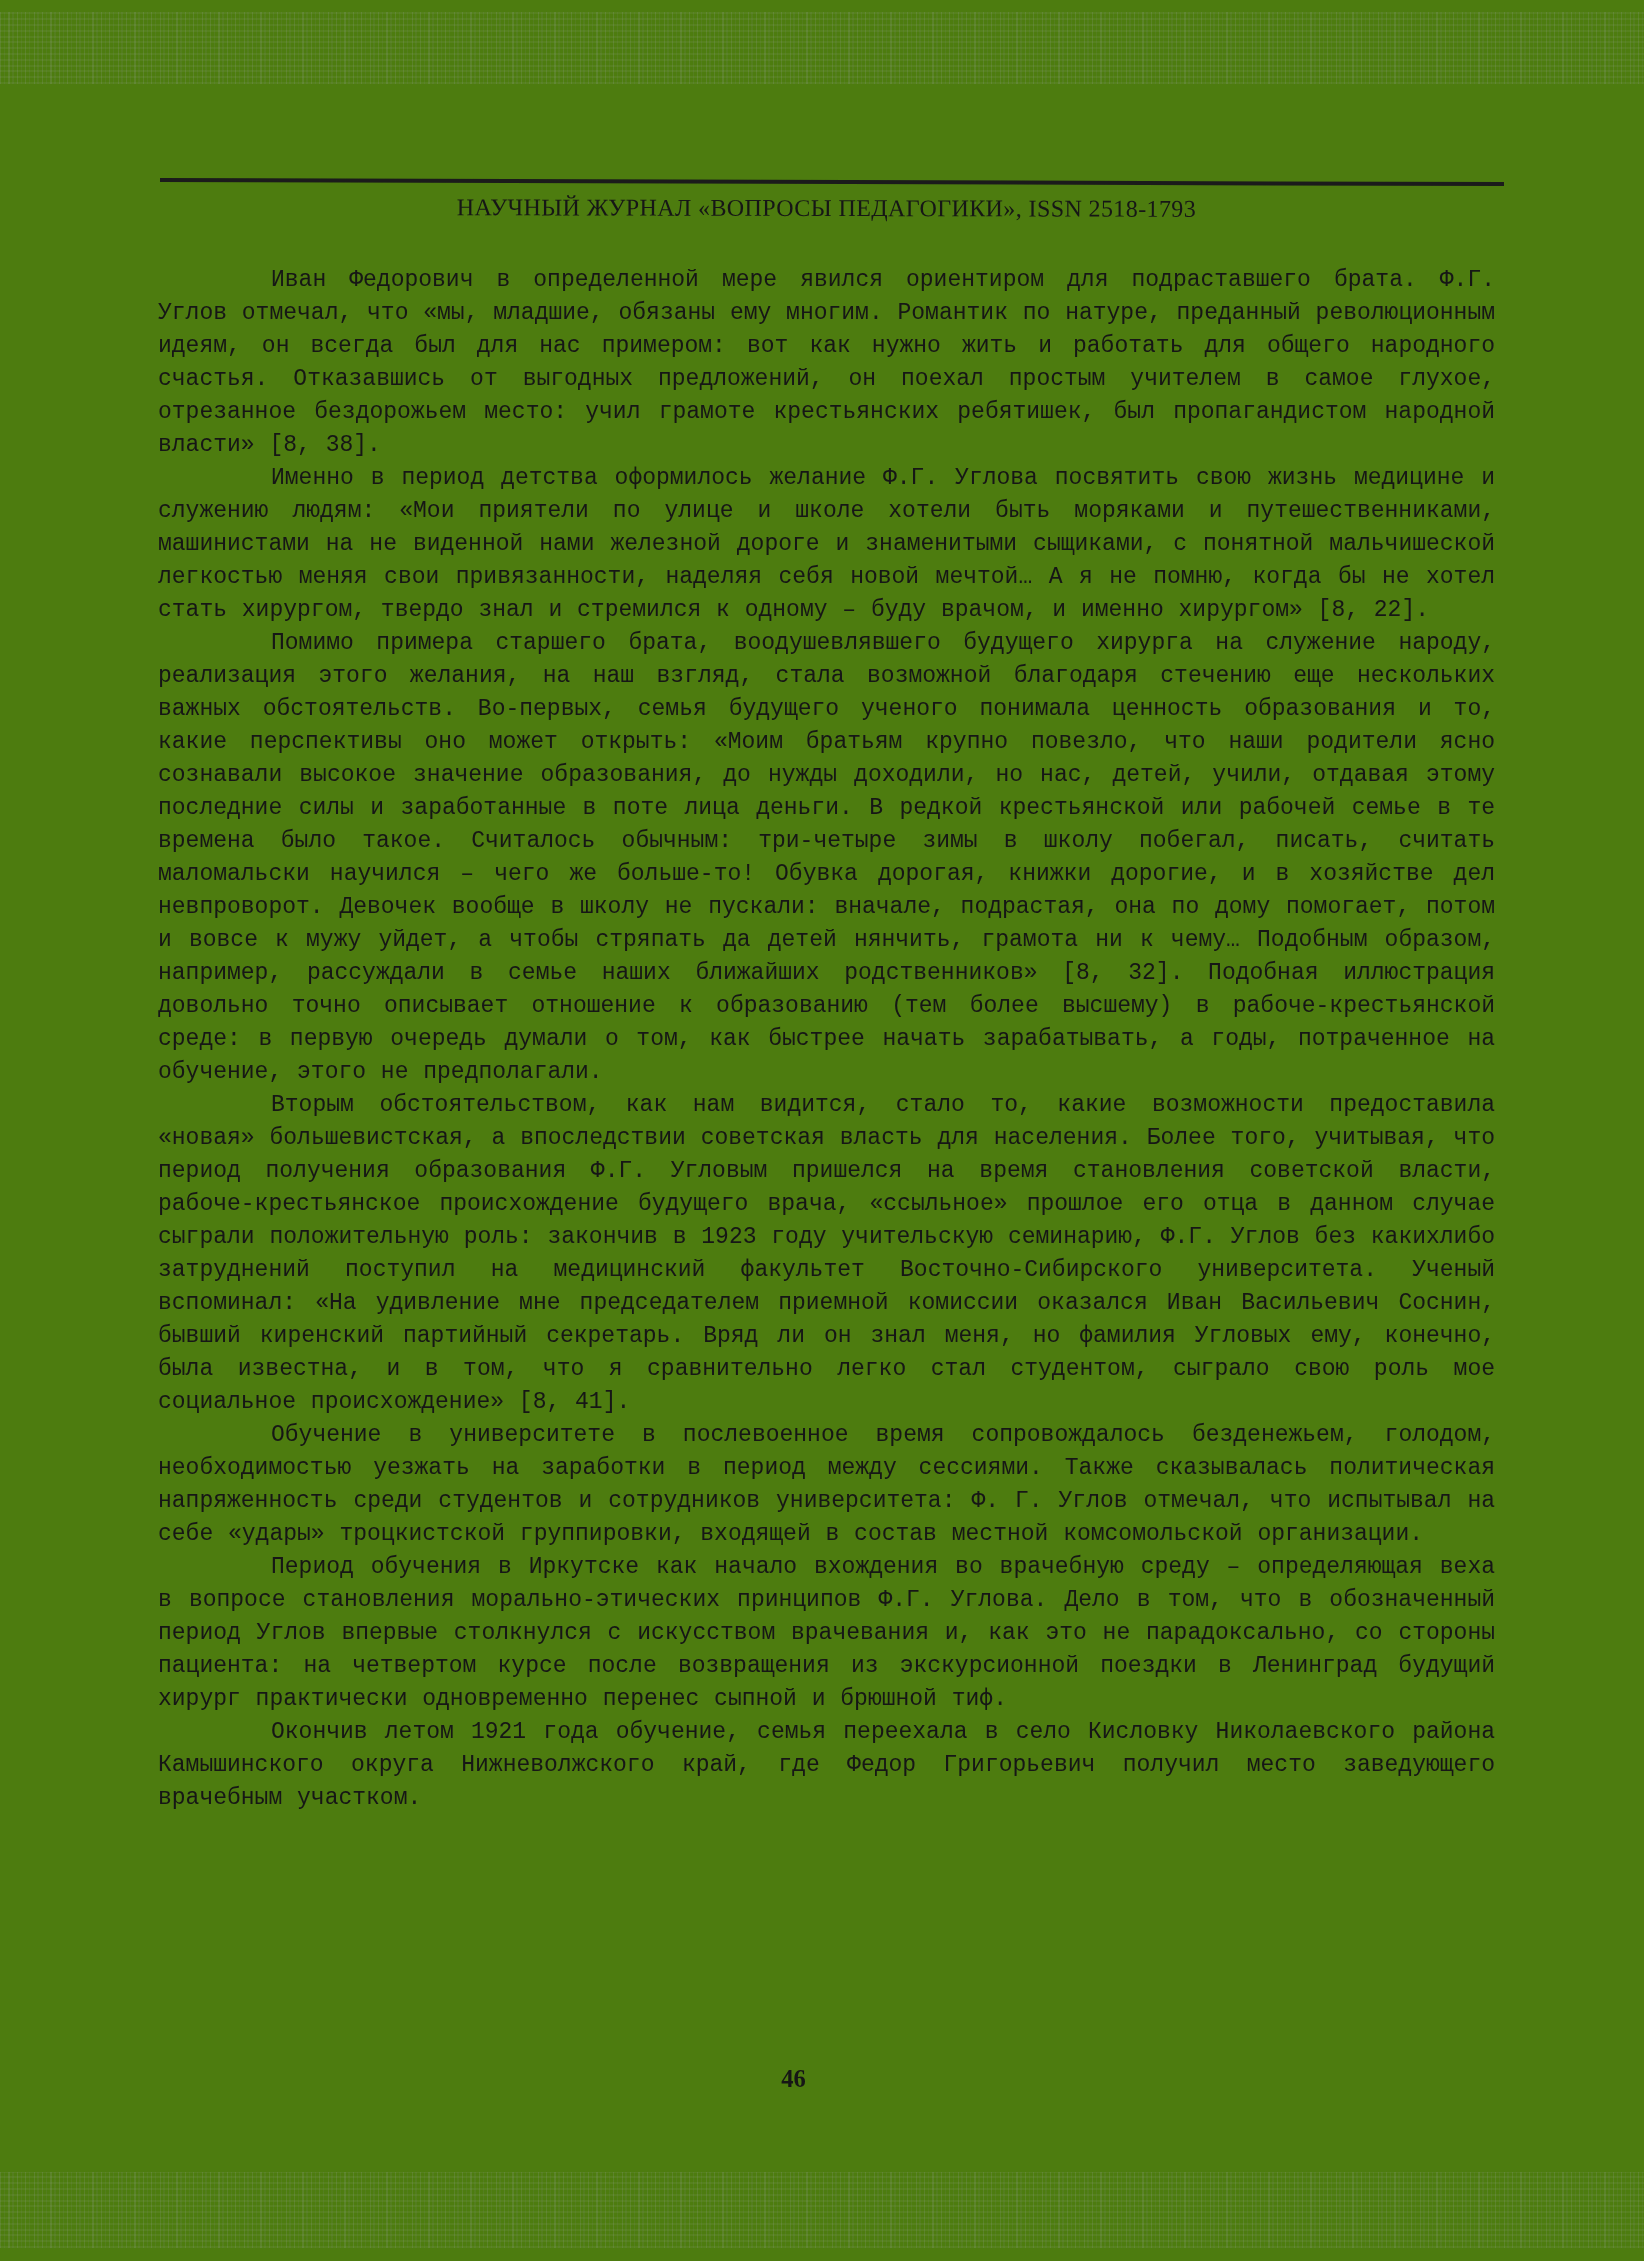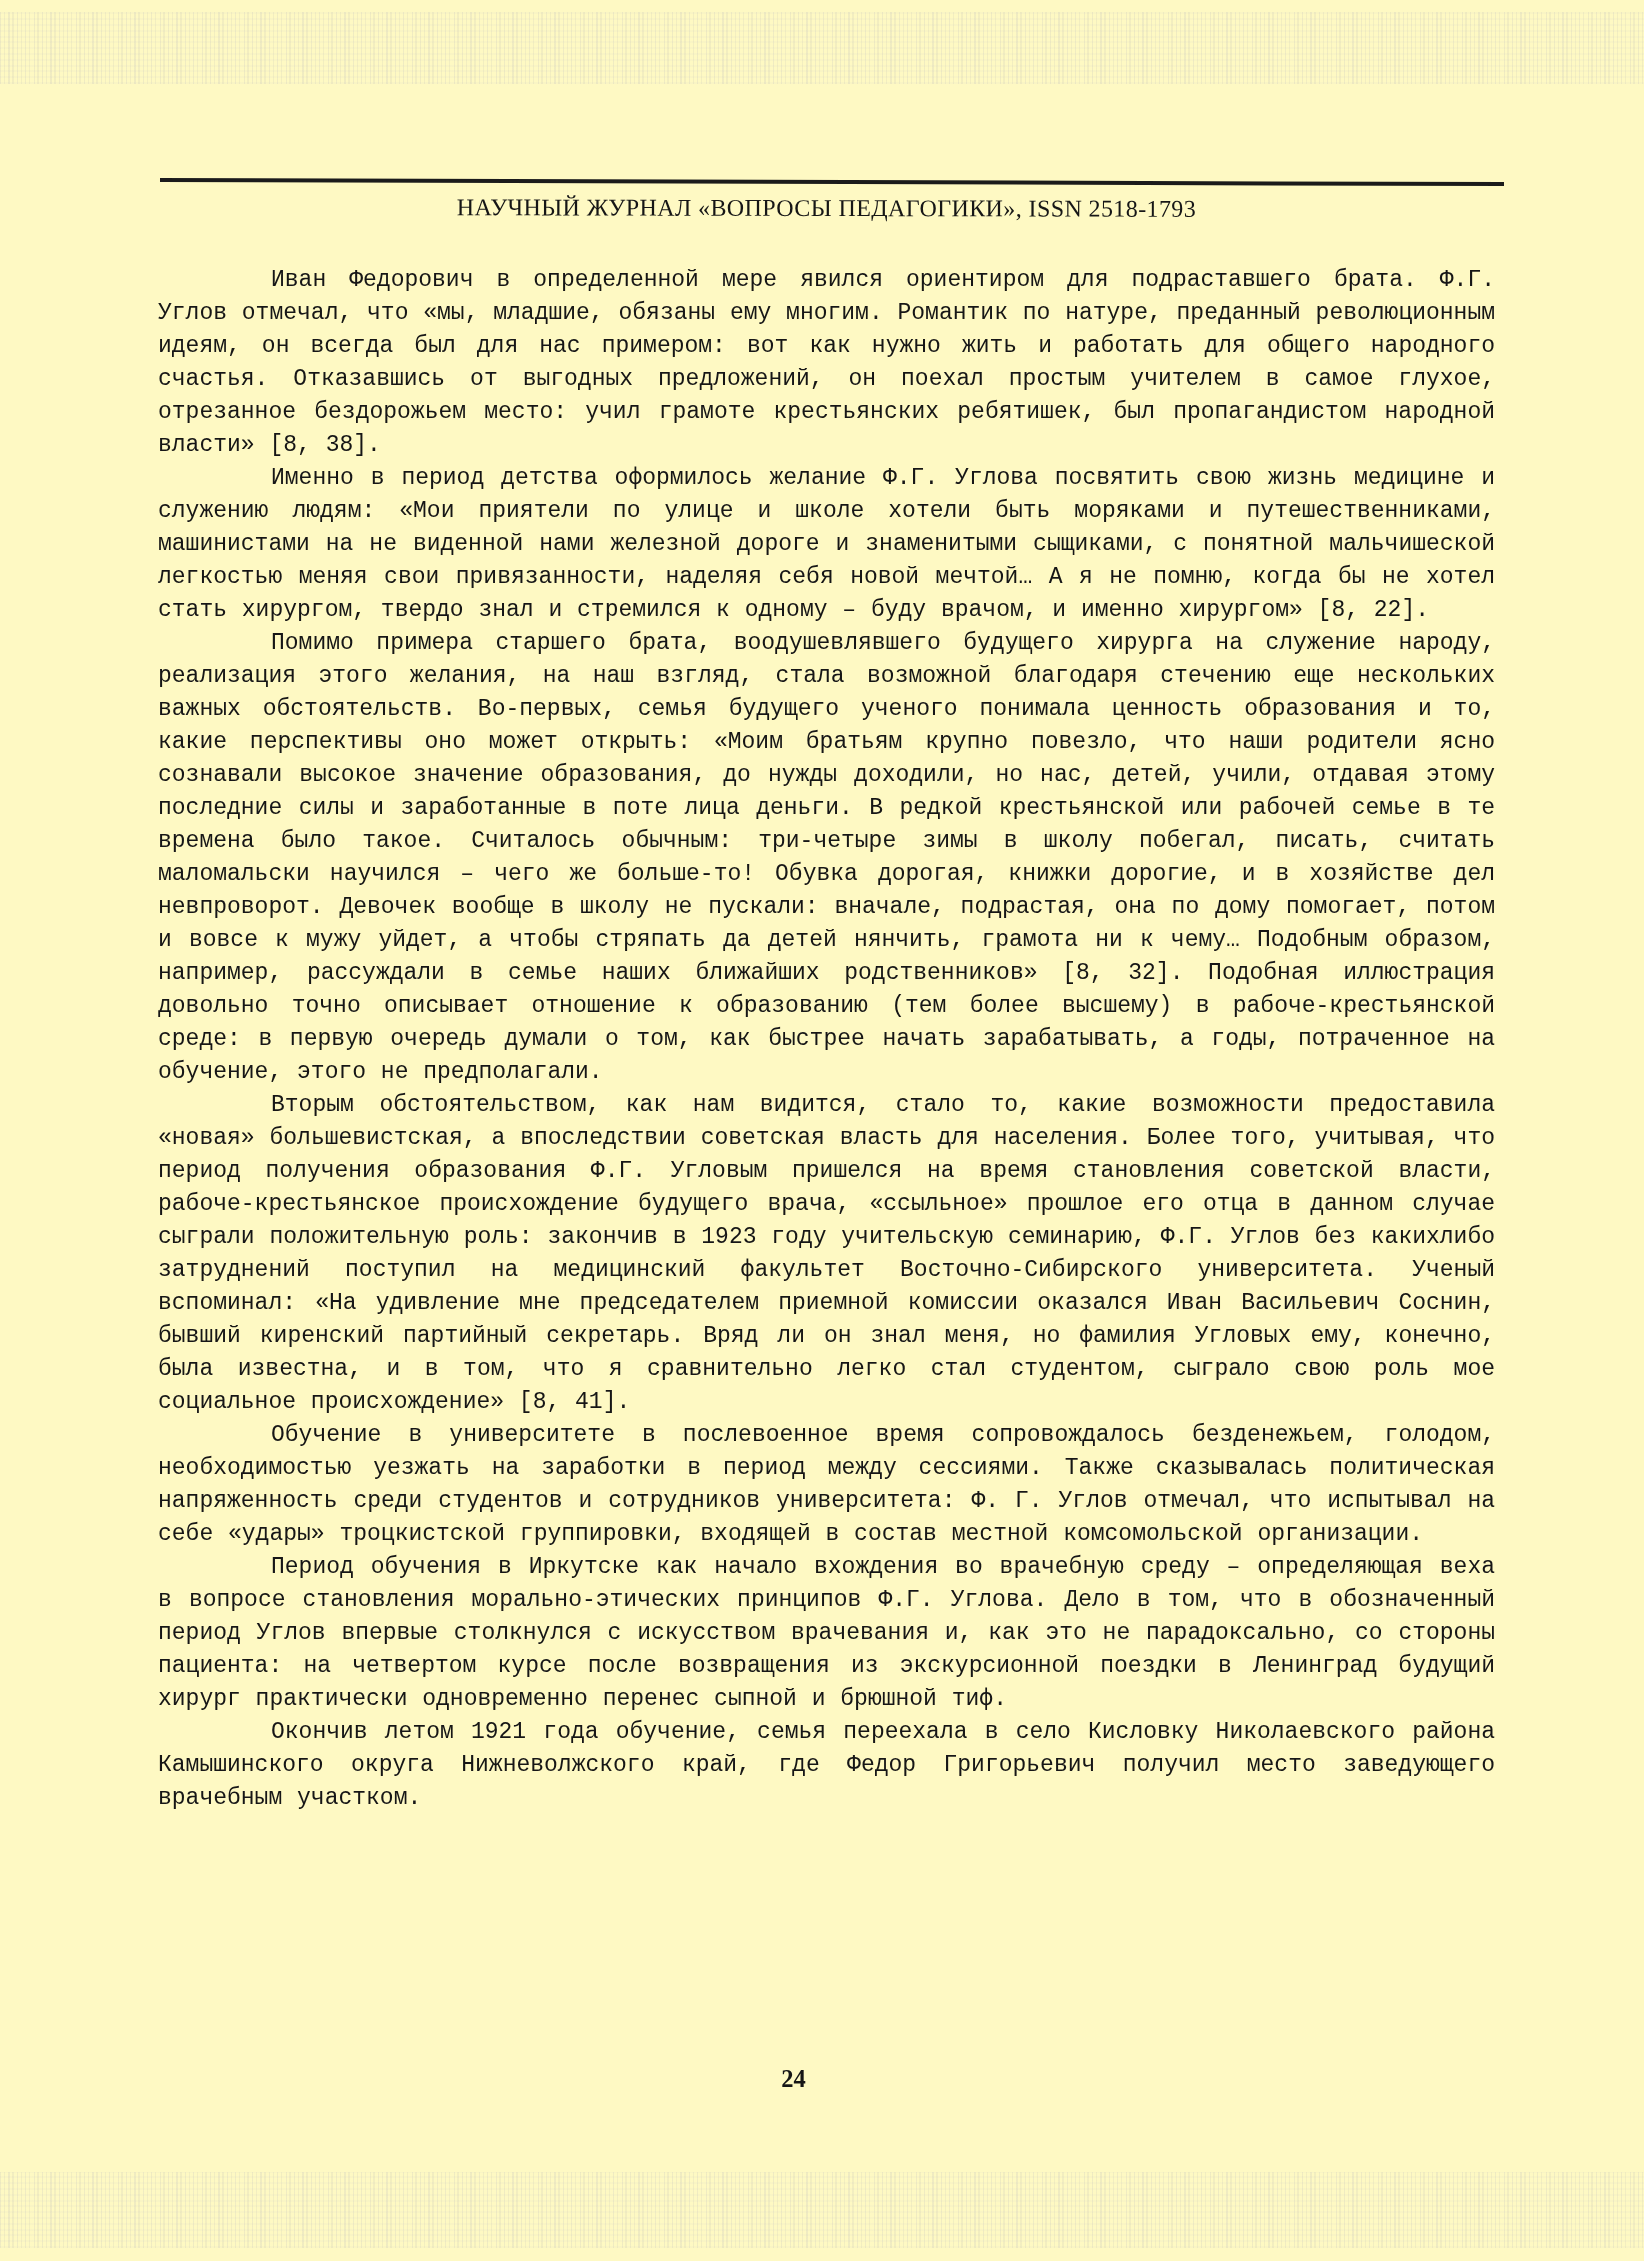--- a/index.html
+++ b/index.html
@@ -4,21 +4,21 @@
 <style>
   html, body {
     margin: 0;
     padding: 0;
     background: #ffffff;
   }
   .scan-page {
     position: relative;
     width: 1644px;
     height: 2261px;
-    background: #fef9c3;
+    background: #4d7c0f;
     overflow: hidden;
     font-family: "Liberation Serif", "DejaVu Serif", serif;
     color: #161616;
   }
   
   .noise-band {
     position: absolute;
     left: 0;
     width: 1644px;
     background:
@@ -95,16 +95,16 @@
   <div class="article-text">
     <p>Иван Федорович в определенной мере явился ориентиром для подраставшего брата. Ф.Г. Углов отмечал, что «мы, младшие, обязаны ему многим. Романтик по натуре, преданный революционным идеям, он всегда был для нас примером: вот как нужно жить и работать для общего народного счастья. Отказавшись от выгодных предложений, он поехал простым учителем в самое глухое, отрезанное бездорожьем место: учил грамоте крестьянских ребятишек, был пропагандистом народной власти» [8, 38].</p>
     <p>Именно в период детства оформилось желание Ф.Г. Углова посвятить свою жизнь медицине и служению людям: «Мои приятели по улице и школе хотели быть моряками и путешественниками, машинистами на не виденной нами железной дороге и знаменитыми сыщиками, с понятной мальчишеской легкостью меняя свои привязанности, наделяя себя новой мечтой… А я не помню, когда бы не хотел стать хирургом, твердо знал и стремился к одному – буду врачом, и именно хирургом» [8, 22].</p>
     <p>Помимо примера старшего брата, воодушевлявшего будущего хирурга на служение народу, реализация этого желания, на наш взгляд, стала возможной благодаря стечению еще нескольких важных обстоятельств. Во-первых, семья будущего ученого понимала ценность образования и то, какие перспективы оно может открыть: «Моим братьям крупно повезло, что наши родители ясно сознавали высокое значение образования, до нужды доходили, но нас, детей, учили, отдавая этому последние силы и заработанные в поте лица деньги. В редкой крестьянской или рабочей семье в те времена было такое. Считалось обычным: три-четыре зимы в школу побегал, писать, считать маломальски научился – чего же больше-то! Обувка дорогая, книжки дорогие, и в хозяйстве дел невпроворот. Девочек вообще в школу не пускали: вначале, подрастая, она по дому помогает, потом и вовсе к мужу уйдет, а чтобы стряпать да детей нянчить, грамота ни к чему… Подобным образом, например, рассуждали в семье наших ближайших родственников» [8, 32]. Подобная иллюстрация довольно точно описывает отношение к образованию (тем более высшему) в рабоче-крестьянской среде: в первую очередь думали о том, как быстрее начать зарабатывать, а годы, потраченное на обучение, этого не предполагали.</p>
     <p>Вторым обстоятельством, как нам видится, стало то, какие возможности предоставила «новая» большевистская, а впоследствии советская власть для населения. Более того, учитывая, что период получения образования Ф.Г. Угловым пришелся на время становления советской власти, рабоче-крестьянское происхождение будущего врача, «ссыльное» прошлое его отца в данном случае сыграли положительную роль: закончив в 1923 году учительскую семинарию, Ф.Г. Углов без какихлибо затруднений поступил на медицинский факультет Восточно-Сибирского университета. Ученый вспоминал: «На удивление мне председателем приемной комиссии оказался Иван Васильевич Соснин, бывший киренский партийный секретарь. Вряд ли он знал меня, но фамилия Угловых ему, конечно, была известна, и в том, что я сравнительно легко стал студентом, сыграло свою роль мое социальное происхождение» [8, 41].</p>
     <p>Обучение в университете в послевоенное время сопровождалось безденежьем, голодом, необходимостью уезжать на заработки в период между сессиями. Также сказывалась политическая напряженность среди студентов и сотрудников университета: Ф. Г. Углов отмечал, что испытывал на себе «удары» троцкистской группировки, входящей в состав местной комсомольской организации.</p>
     <p>Период обучения в Иркутске как начало вхождения во врачебную среду – определяющая веха в вопросе становления морально-этических принципов Ф.Г. Углова. Дело в том, что в обозначенный период Углов впервые столкнулся с искусством врачевания и, как это не парадоксально, со стороны пациента: на четвертом курсе после возвращения из экскурсионной поездки в Ленинград будущий хирург практически одновременно перенес сыпной и брюшной тиф.</p>
     <p>Окончив летом 1921 года обучение, семья переехала в село Кисловку Николаевского района Камышинского округа Нижневолжского край, где Федор Григорьевич получил место заведующего врачебным участком.</p>
   </div>
 
-  <div class="page-number">24</div>
+  <div class="page-number">46</div>
 
 </div>
 
 
 </body></html>

